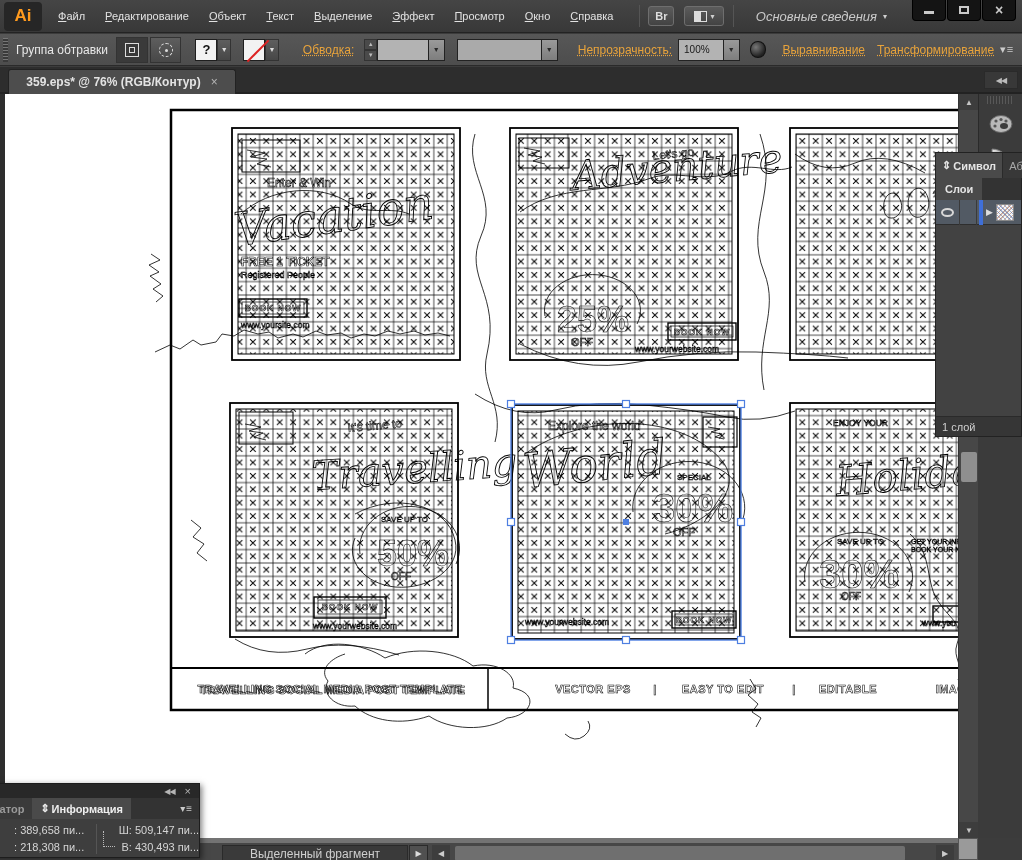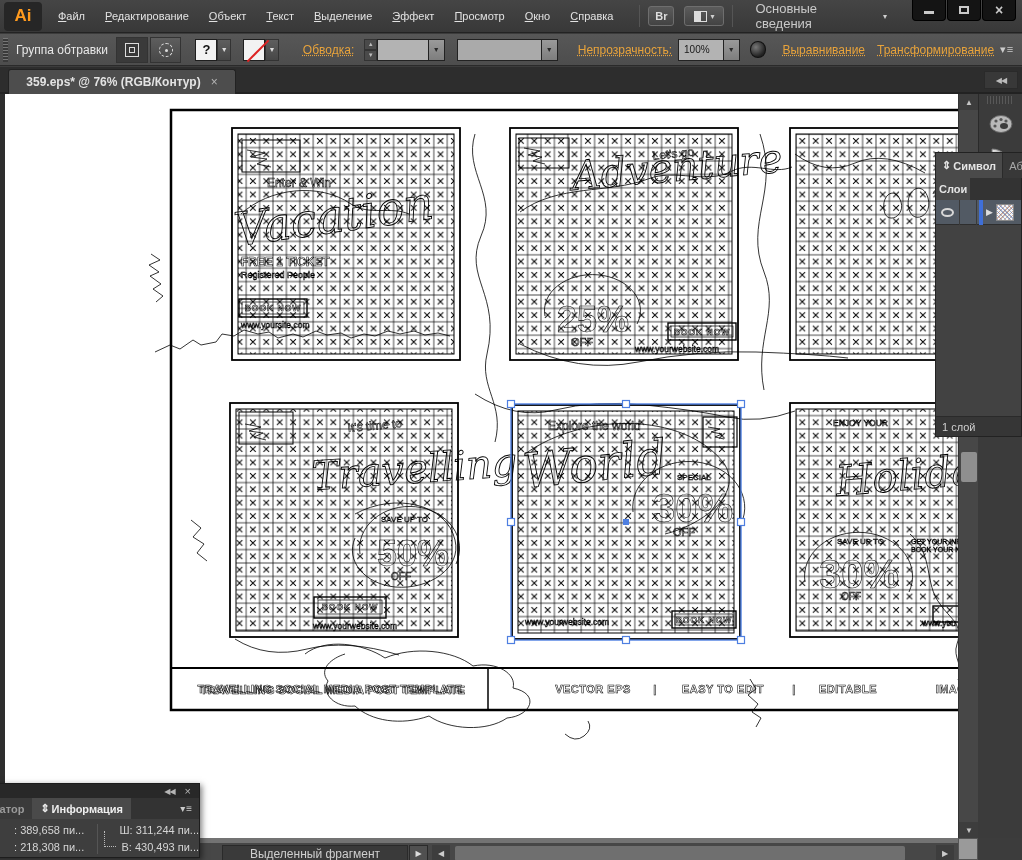--- a/index.html
+++ b/index.html
@@ -21,21 +21,21 @@
   .mb-sep { width:1px; height:22px; background:#2a2a2a; border-right:1px solid #555; margin:0 8px; }
   #br-btn { width:26px; height:20px; background:linear-gradient(#5b5b5b,#434343);
             border:1px solid #6e6e6e; border-radius:3px; color:#ddd; font-size:11px;
             font-weight:bold; display:flex; align-items:center; justify-content:center; }
   #ws-btn { width:40px; height:20px; margin-left:10px; background:linear-gradient(#5b5b5b,#434343);
             border:1px solid #6e6e6e; border-radius:3px; display:flex; align-items:center;
             justify-content:center; gap:3px; }
   .ws-glyph { width:13px; height:11px; border:1px solid #ddd; background:
       linear-gradient(90deg,#ddd 0 6px, transparent 6px); }
   .caret { color:#cfcfcf; font-size:8px; }
-  #workspace-label { color:#c9c9c9; font-size:13px; margin:0 6px 0 14px; }
+  #workspace-label { color:#c9c9c9; font-size:13px; margin:0 6px 0 14px;font-style:italic; }
   .win-btn { width:34px; height:21px; background:#141414; border:1px solid #000;
              border-top:none; border-radius:0 0 4px 4px; margin-left:1px; color:#c9c9c9;
              display:flex; align-items:center; justify-content:center; font-size:12px; }
   .max-glyph { width:10px; height:8px; border:2px solid #c9c9c9; }
   .min-glyph { width:10px; height:3px; background:#c9c9c9; margin-top:6px; }
   #win-btns { display:flex; align-self:flex-start; margin-right:6px; }
 
   
   #controlbar { position:absolute; left:0; top:34px; width:1022px; height:32px;
                 background:linear-gradient(#575757,#4d4d4d); border-bottom:1px solid #2a2a2a;
@@ -123,21 +123,21 @@
                background:repeating-linear-gradient(90deg,#585858 0 1px, transparent 1px 3px); }
   .dock-icon { width:30px; height:28px; margin:6px auto; display:flex; align-items:center;
                justify-content:center; }
   #panelgroup { position:absolute; left:935px; top:152px; width:87px; height:285px; background:#424242;
                 border:1px solid #222; z-index:4; }
   #pg-tabs { height:25px; background:#333; display:flex; }
   .pg-tab { padding:0 6px; font-size:11px; font-weight:bold; color:#e5e5e5; background:#4a4a4a;
             display:flex; align-items:center; gap:2px; border-right:1px solid #2a2a2a; }
   .pg-tab.inactive { background:#383838; color:#a8a8a8; font-weight:normal; }
   #layers-tab-row { height:22px; background:#333; display:flex; }
-  #layers-tab { padding:0 3px; background:#4a4a4a; color:#e5e5e5; font-size:11px; font-weight:bold;
+  #layers-tab { padding:0 9px; background:#4a4a4a; color:#e5e5e5; font-size:11px; font-weight:bold;
                 display:flex; align-items:center; }
   #layer-row { height:25px; background:#525a64; display:flex; align-items:center;
                border-bottom:1px solid #2e2e2e; }
   .eye-box { width:24px; height:25px; border-right:1px solid #3a3a3a; display:flex;
              align-items:center; justify-content:center; }
   .eye { width:13px; height:9px; border:2px solid #d8d8d8; border-radius:50%; }
   .blank-box { width:17px; height:25px; border-right:1px solid #3a3a3a; }
   .cur-bar { width:4px; height:25px; background:#3f6fd8; margin-left:2px; }
   .expand-tri { color:#ddd; font-size:9px; margin:0 3px; }
   .layer-thumb { width:18px; height:17px; background:#f5f5f5; border:1px solid #888;
@@ -493,20 +493,20 @@
       <div class="ip-col" style="margin-left:27px; width:106px;">
         <span class="ip-row">
           <span>:</span>&nbsp;<span>389,658 пи...</span></span>
         <span class="ip-row">
           <span>:</span>&nbsp;<span>218,308 пи...</span></span>
       </div>
       <div id="ip-div"></div>
       <div id="wh-glyph"></div>
       <div class="ip-col" style="text-align:right;">
         <span class="ip-row">
-          <span>Ш:</span>&nbsp;<span>311,244 пи...</span></span>
+          <span>Ш:</span>&nbsp;<span>509,147 пи...</span></span>
         <span class="ip-row">
           <span>В:</span>&nbsp;<span>430,493 пи...</span></span>
       </div>
     </div>
   </div>
 
 </div>
 
 </body></html>

